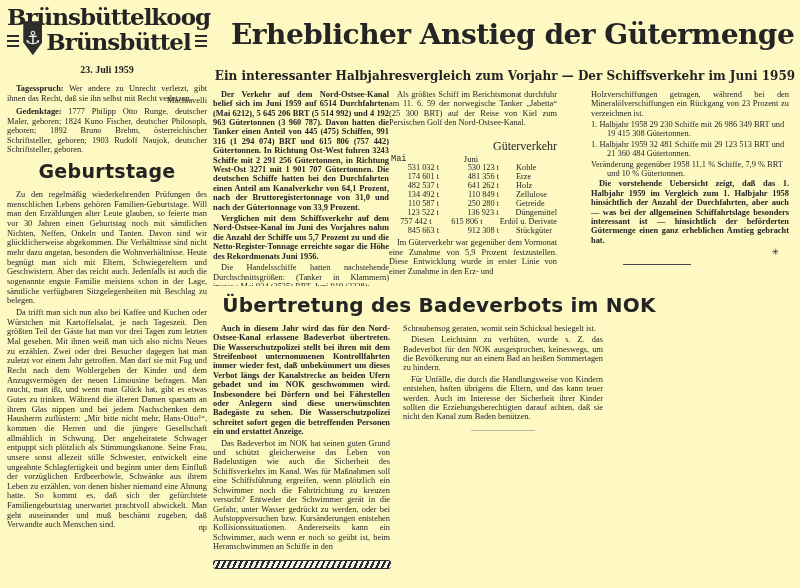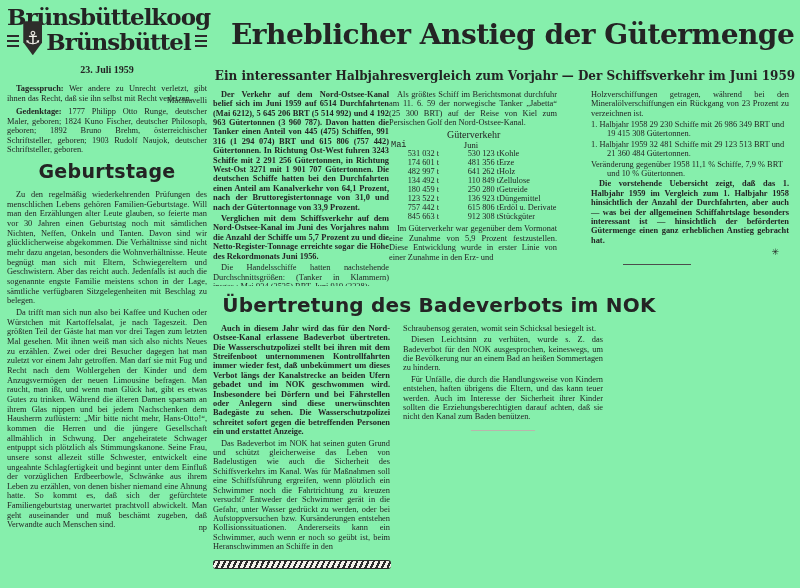--- a/index.html
+++ b/index.html
@@ -1,18 +1,18 @@
 <!DOCTYPE html>
 <html lang="de"><head>
 <meta charset="utf-8">
 <style>
   html,body { margin:0; padding:0; background:#c9c6bf; }
   .page {
     position:relative; width:800px; height:588px; overflow:hidden;
-    background:#86efac; color:#242424;
+    background:#fef9c3; color:#242424;
     font-family:"Liberation Serif", serif;
   }
   
   .left-col { position:absolute; left:7px; top:5px; width:200px; }
   .masthead { text-align:center; }
   .m-line1 {
     font-family:"DejaVu Serif", serif; font-weight:bold; font-size:23px;
     letter-spacing:-1px; line-height:1.05; white-space:nowrap;
   }
   .m-line2 { display:flex; align-items:center; justify-content:center; gap:4px; margin-top:-2px; }
@@ -50,28 +50,28 @@
   .a1c2 { width:168px; margin-right:34px; }
   .a1c3 { width:198px; }
   p.body { font-size:8.4px; line-height:1.12; text-align:justify; margin:0 0 2px; text-indent:8px; }
   p.body.b { font-weight:bold; }
   p.body.noind { text-indent:0; }
   p.stat { font-size:8.4px; line-height:1.12; margin:0 0 1px; padding-left:16px; text-indent:-16px; text-align:left; }
   .end-star { text-align:right; font-size:9px; padding-right:10px; margin-top:1px; font-family:"DejaVu Sans", sans-serif; }
   hr.short-rule { border:none; border-top:1px solid #4c4c4c; width:68px; margin:7px 0 0 32px; }
   
   .gv { margin-top:2px; }
-  .gv-title { font-size:10px; text-align:left; padding-left:58px; margin:2px 0 0; }
+  .gv-title { font-size:12px; text-align:right; padding-left:58px; margin:12px 0 0; }
   .gv-head { display:flex; font-size:8.6px; margin:0; }
   .gv-h-mai { width:50px; text-align:left; padding-left:2px;font-family:Liberation Mono, monospace; }
   .gv-h-juni { width:60px; text-align:center; }
   .gv-row { display:flex; font-size:8.3px; line-height:1.07; }
   .gv-mai { width:50px; text-align:right; }
   .gv-juni { width:60px; text-align:right; }
-  .gv-label { margin-left:0; white-space:nowrap; }
+  .gv-label { margin-left:17px; white-space:nowrap; }
   
   .article2 { margin-top:7px; width:452px; }
   h2.a2-headline {
     text-align:center; font-family:"DejaVu Sans", sans-serif; font-weight:bold;
     font-size:20px; margin:0 0 7px; letter-spacing:0.2px;
   }
   .a2-body { display:flex; }
   .a2c1 { width:177px; margin-right:13px; }
   .a2c2 { width:200px; }
   .rope {
@@ -135,31 +135,31 @@
               <span class="gv-mai">531 032 t</span>
               <span class="gv-juni">530 123 t</span>
               <span class="gv-label">Kohle</span>
             </div>
           <div class="gv-row">
               <span class="gv-mai">174 601 t</span>
               <span class="gv-juni">481 356 t</span>
               <span class="gv-label">Erze</span>
             </div>
           <div class="gv-row">
-              <span class="gv-mai">482 997 t</span>
+              <span class="gv-mai">482 537 t</span>
               <span class="gv-juni">641 262 t</span>
               <span class="gv-label">Holz</span>
             </div>
           <div class="gv-row">
               <span class="gv-mai">134 492 t</span>
               <span class="gv-juni">110 849 t</span>
               <span class="gv-label">Zellulose</span>
             </div>
           <div class="gv-row">
-              <span class="gv-mai">180 459 t</span>
+              <span class="gv-mai">110 587 t</span>
               <span class="gv-juni">250 280 t</span>
               <span class="gv-label">Getreide</span>
             </div>
           <div class="gv-row">
               <span class="gv-mai">123 522 t</span>
               <span class="gv-juni">136 923 t</span>
               <span class="gv-label">Düngemittel</span>
             </div>
           <div class="gv-row">
               <span class="gv-mai">757 442 t</span>

